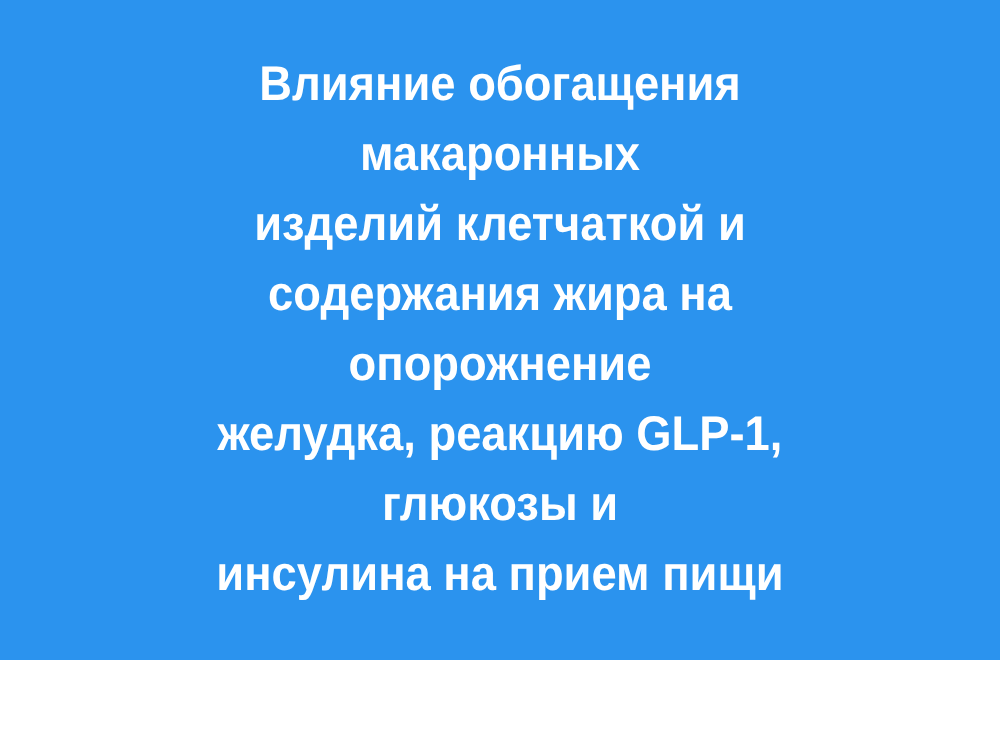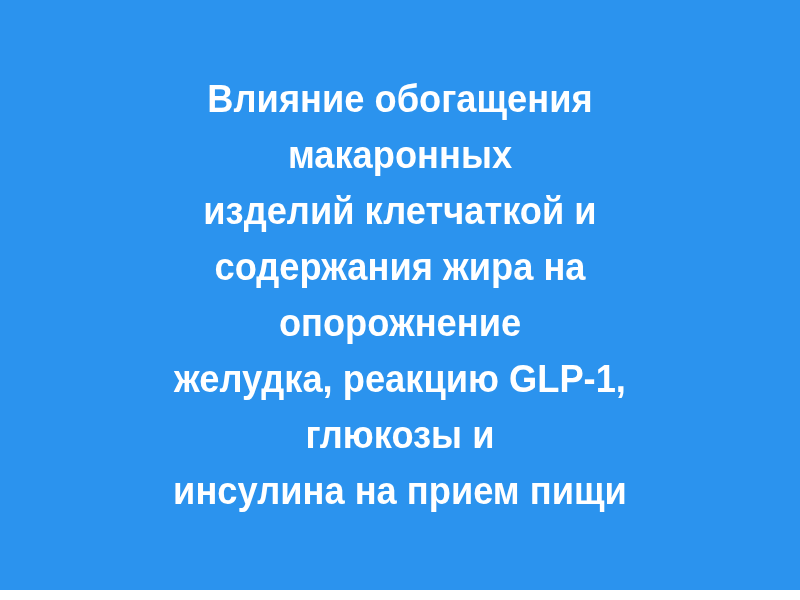--- a/index.html
+++ b/index.html
@@ -12,21 +12,21 @@
     width: 800px;
     height: 600px;
     overflow: hidden;
     font-family: "Liberation Sans", "DejaVu Sans", sans-serif;
   }
 
   #slide {
     position: relative;
     box-sizing: border-box;
     width: 800px;
-    height: 590px;
+    height: 528px;
     display: flex;
     align-items: center;
     justify-content: center;
     background-color: #2b93ee;
   }
 
   #title-block {
     width: 680px;
     margin: 0 auto;
     padding: 0 10px;

